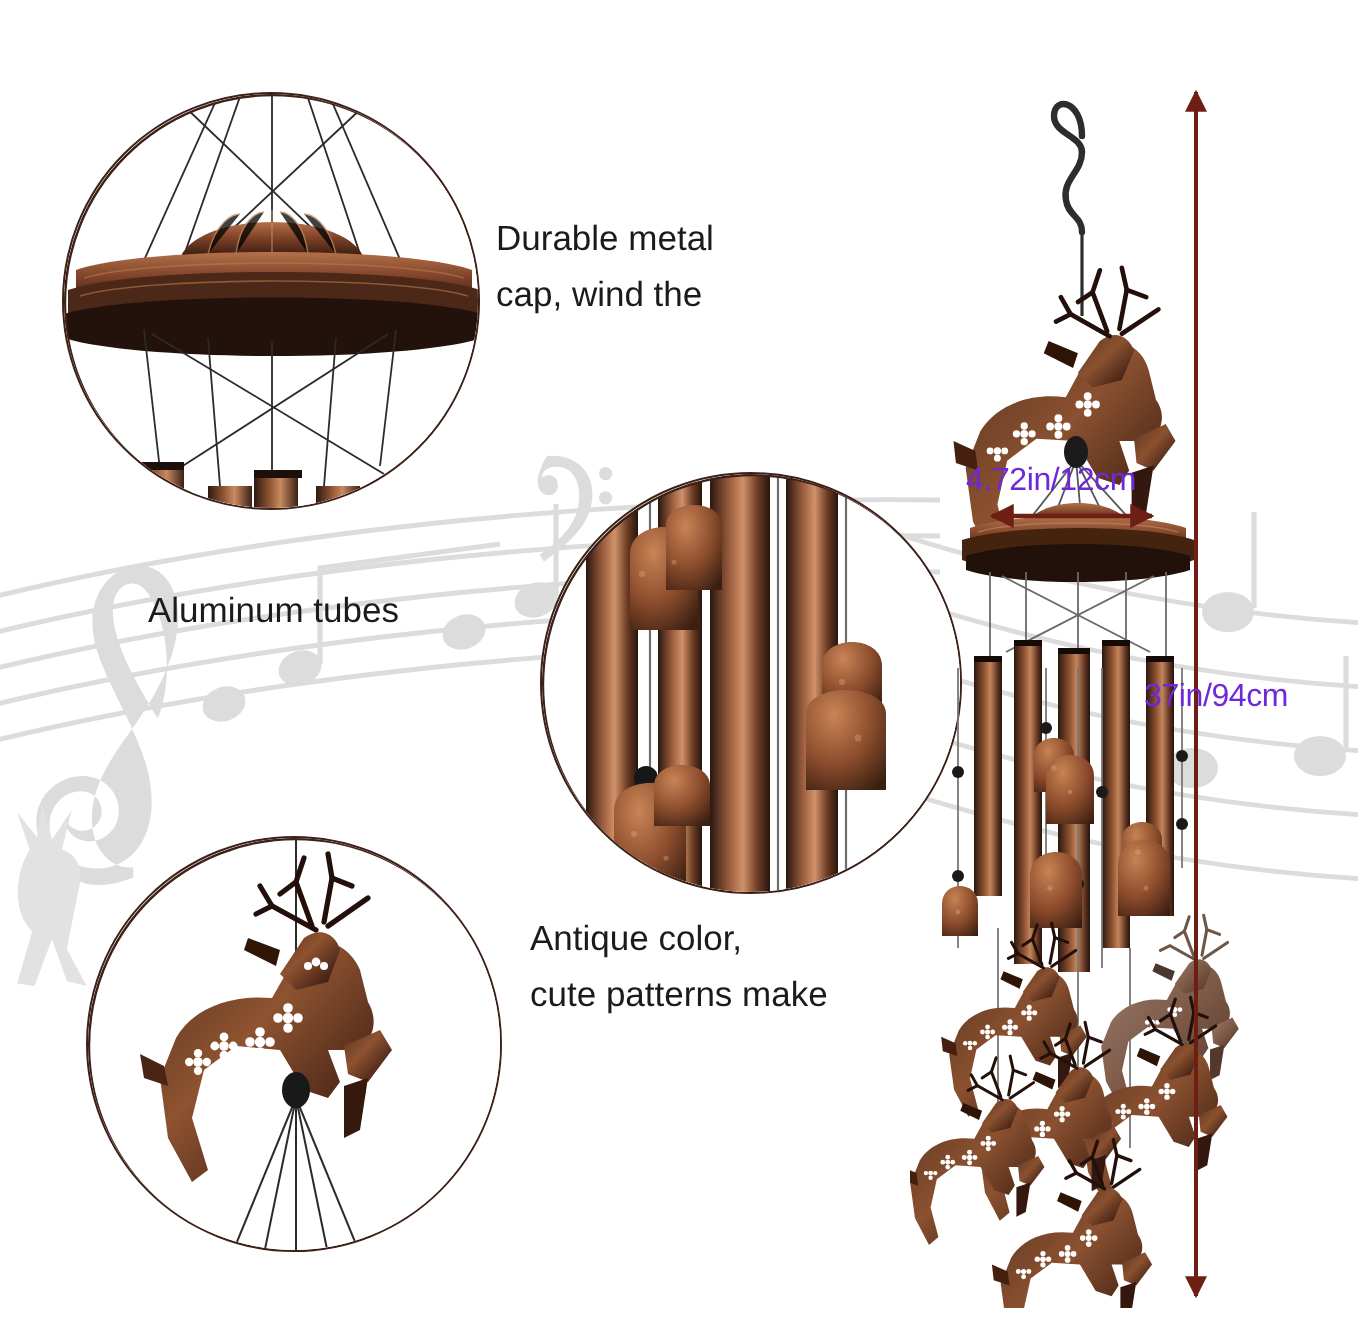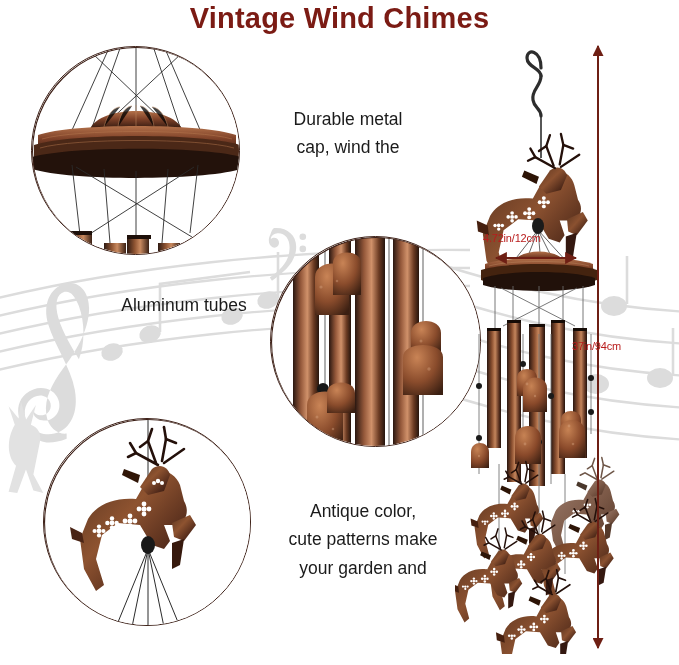--- a/index.html
+++ b/index.html
@@ -40,34 +40,34 @@
     border-radius: 50%;
     border: 1.2px solid #3d2017;
     overflow: hidden;
     background: #ffffff;
   }
   .circle-photo svg { display: block; }
 
   
   .desc {
     position: absolute;
-    text-align: center;
+    text-align: left;
     font-size: 17.5px;
     line-height: 1.62;
     color: #1b1b1b;
     white-space: nowrap;
   }
   .desc div { white-space: nowrap; }
 
   
   .product { position: absolute; left: 455px; top: 34px; }
   .dim-label {
     position: absolute;
-    font-size: 11px;
-    color: #b91c1c;
+    font-size: 16px;
+    color: #6d28d9;
     white-space: nowrap;
     letter-spacing: -0.2px;
   }
   .dim-width { left: 483px; top: 232px; }
   .dim-height { left: 572px; top: 340px; }
   .measure-svg { position: absolute; left: 0; top: 0; pointer-events: none; }
 </style>
 </head>
 <body>
 
@@ -154,21 +154,20 @@
       <path d="M673 376 L673 328"></path>
     </g>
 
     <g transform="translate(-10,400) scale(0.62)" fill="#e2e2e2">
       <path d="M40 40 L30 10 L46 30 L50 2 L58 32 L74 8 L66 40
                C 78 44 84 56 80 70 L70 120 L86 150 L70 146 L58 112
                L44 150 L30 148 L42 106 C 28 92 26 64 40 40 Z"></path>
     </g>
   </svg>
 
-  <div class="title">Vintage Wind Chimes</div>
 
   <div class="circle-photo" style="left:31px; top:46px; width:209px; height:209px;">
     <svg width="209" height="209" viewBox="0 0 209 209">
       <defs>
         <linearGradient id="capg" x1="0" y1="0" x2="0" y2="1">
           <stop offset="0" stop-color="#b3714a"></stop>
           <stop offset="0.45" stop-color="#7e4128"></stop>
           <stop offset="1" stop-color="#2f180f"></stop>
         </linearGradient>
         <linearGradient id="tubeg1" x1="0" y1="0" x2="1" y2="0">
@@ -385,24 +384,23 @@
 
   <div class="desc" style="left:248px; top:105px; width:200px;">
     <div>Durable metal</div>
     <div>cap, wind the</div>
   </div>
 
   <div class="desc" style="left:74px; top:291px; width:220px;">
     <div>Aluminum tubes</div>
   </div>
 
-  <div class="desc" style="left:265px; top:497px; width:196px;">
+  <div class="desc" style="left:265px; top:455px; width:196px;">
     <div>Antique color,</div>
     <div>cute patterns make</div>
-    <div>your garden and</div>
   </div>
 
   <div class="product">
     <svg width="170" height="620" viewBox="0 0 170 620">
       <defs>
         <linearGradient id="pcap" x1="0" y1="0" x2="0" y2="1">
           <stop offset="0" stop-color="#b3714a"></stop>
           <stop offset="0.5" stop-color="#7a3f26"></stop>
           <stop offset="1" stop-color="#2c160d"></stop>
         </linearGradient>

